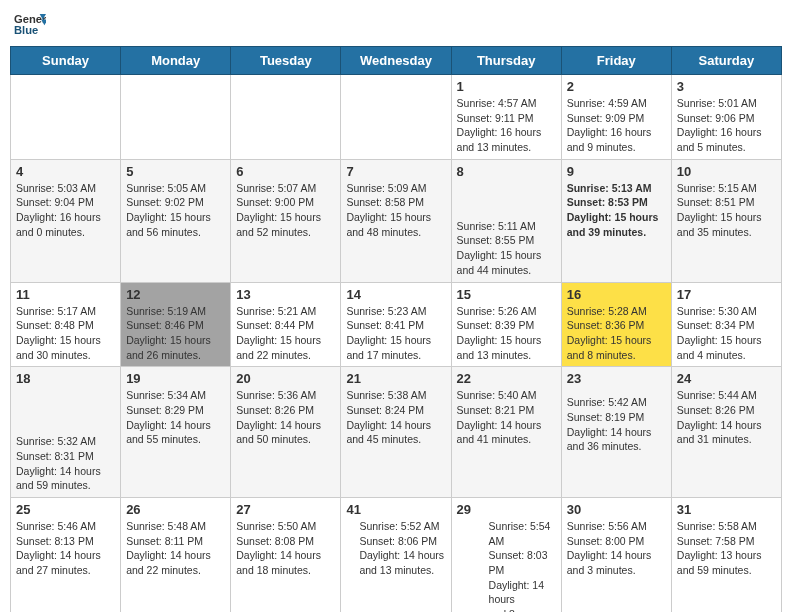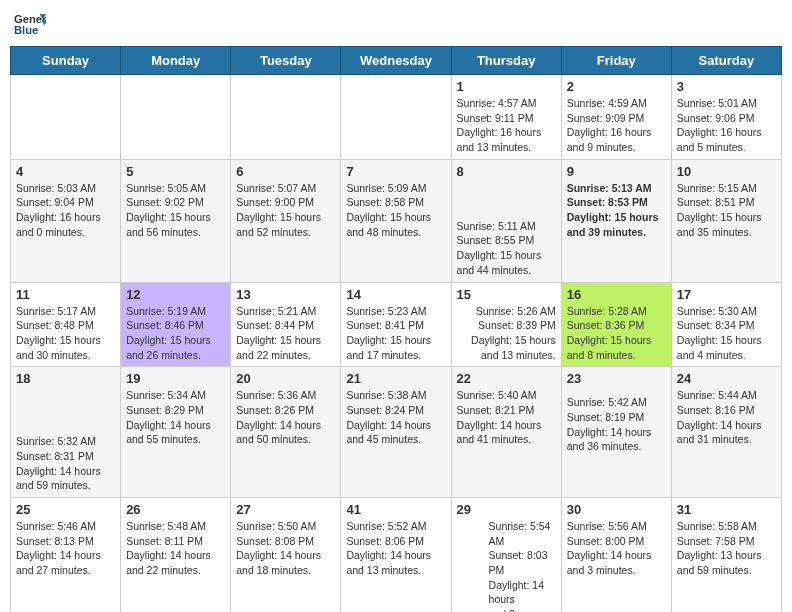--- a/index.html
+++ b/index.html
@@ -193,21 +193,21 @@
         </td>
       </tr>
       <tr>
         <td style="background-color: rgb(255, 255, 255);">
           <span class="day-num">11</span>
           <div class="day-info" style="white-space: pre-line;">Sunrise: 5:17 AM
 Sunset: 8:48 PM
 Daylight: 15 hours
 and 30 minutes.</div>
         </td>
-        <td style="background-color: #c4b5fd;">
+        <td style="background-color: #a3a3a3;">
           <span class="day-num">12</span>
           <div class="day-info" style="white-space: pre-line;">Sunrise: 5:19 AM
 Sunset: 8:46 PM
 Daylight: 15 hours
 and 26 minutes.</div>
         </td>
         <td style="background-color: rgb(255, 255, 255);">
           <span class="day-num">13</span>
           <div class="day-info" style="white-space: pre-line;">Sunrise: 5:21 AM
 Sunset: 8:44 PM
@@ -216,26 +216,26 @@
         </td>
         <td style="background-color: rgb(255, 255, 255);">
           <span class="day-num">14</span>
           <div class="day-info" style="white-space: pre-line;">Sunrise: 5:23 AM
 Sunset: 8:41 PM
 Daylight: 15 hours
 and 17 minutes.</div>
         </td>
         <td style="background-color: rgb(255, 255, 255);">
           <span class="day-num">15</span>
-          <div class="day-info" style="white-space: pre-line; text-align: right;">Sunrise: 5:26 AM
+          <div class="day-info" style="white-space: pre-line;">Sunrise: 5:26 AM
 Sunset: 8:39 PM
 Daylight: 15 hours
 and 13 minutes.</div>
         </td>
-        <td style="background-color: #bef264;">
+        <td style="background-color: #fde047;">
           <span class="day-num">16</span>
           <div class="day-info" style="white-space: pre-line;">Sunrise: 5:28 AM
 Sunset: 8:36 PM
 Daylight: 15 hours
 and 8 minutes.</div>
         </td>
         <td style="background-color: rgb(255, 255, 255);">
           <span class="day-num">17</span>
           <div class="day-info" style="white-space: pre-line;">Sunrise: 5:30 AM
 Sunset: 8:34 PM
@@ -282,21 +282,21 @@
         <td style="background-color: rgb(245, 245, 245);">
           <span class="day-num">23</span>
           <div class="day-info" style="white-space: pre-line; margin-top: 9px;">Sunrise: 5:42 AM
 Sunset: 8:19 PM
 Daylight: 14 hours
 and 36 minutes.</div>
         </td>
         <td style="background-color: rgb(245, 245, 245);">
           <span class="day-num">24</span>
           <div class="day-info" style="white-space: pre-line;">Sunrise: 5:44 AM
-Sunset: 8:16 PM
+Sunset: 8:26 PM
 Daylight: 14 hours
 and 31 minutes.</div>
         </td>
       </tr>
       <tr>
         <td style="background-color: rgb(255, 255, 255);">
           <span class="day-num">25</span>
           <div class="day-info" style="white-space: pre-line;">Sunrise: 5:46 AM
 Sunset: 8:13 PM
 Daylight: 14 hours
@@ -311,21 +311,21 @@
         </td>
         <td style="background-color: rgb(255, 255, 255);">
           <span class="day-num">27</span>
           <div class="day-info" style="white-space: pre-line;">Sunrise: 5:50 AM
 Sunset: 8:08 PM
 Daylight: 14 hours
 and 18 minutes.</div>
         </td>
         <td style="background-color: rgb(255, 255, 255);">
           <span class="day-num">41</span>
-          <div class="day-info" style="white-space: pre-line;">Sunrise: 5:52 AM
+          <div class="day-info" style="white-space: pre-line; margin-left: 13px;">Sunrise: 5:52 AM
 Sunset: 8:06 PM
 Daylight: 14 hours
 and 13 minutes.</div>
         </td>
         <td style="background-color: rgb(255, 255, 255);">
           <span class="day-num">29</span>
           <div class="day-info" style="white-space: pre-line; margin-left: 32px;">Sunrise: 5:54 AM
 Sunset: 8:03 PM
 Daylight: 14 hours
 and 8 minutes.</div>

